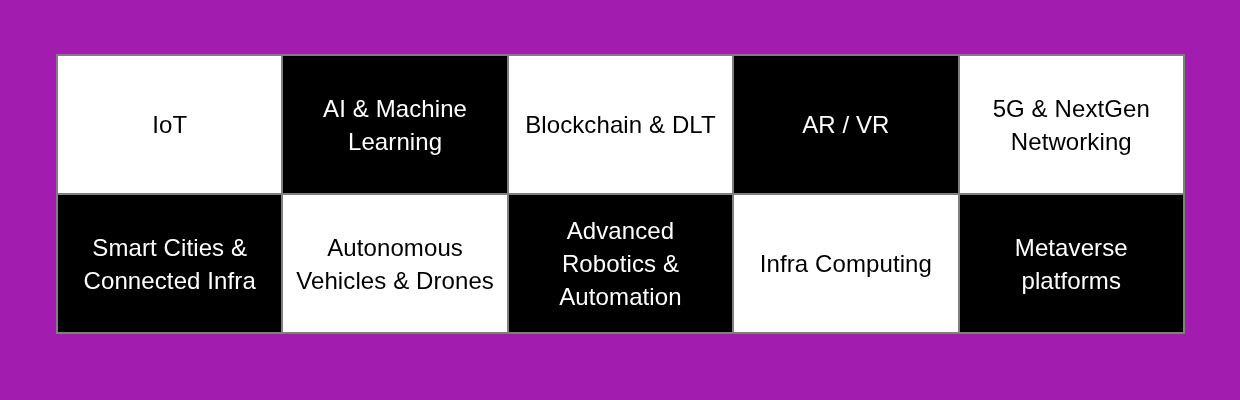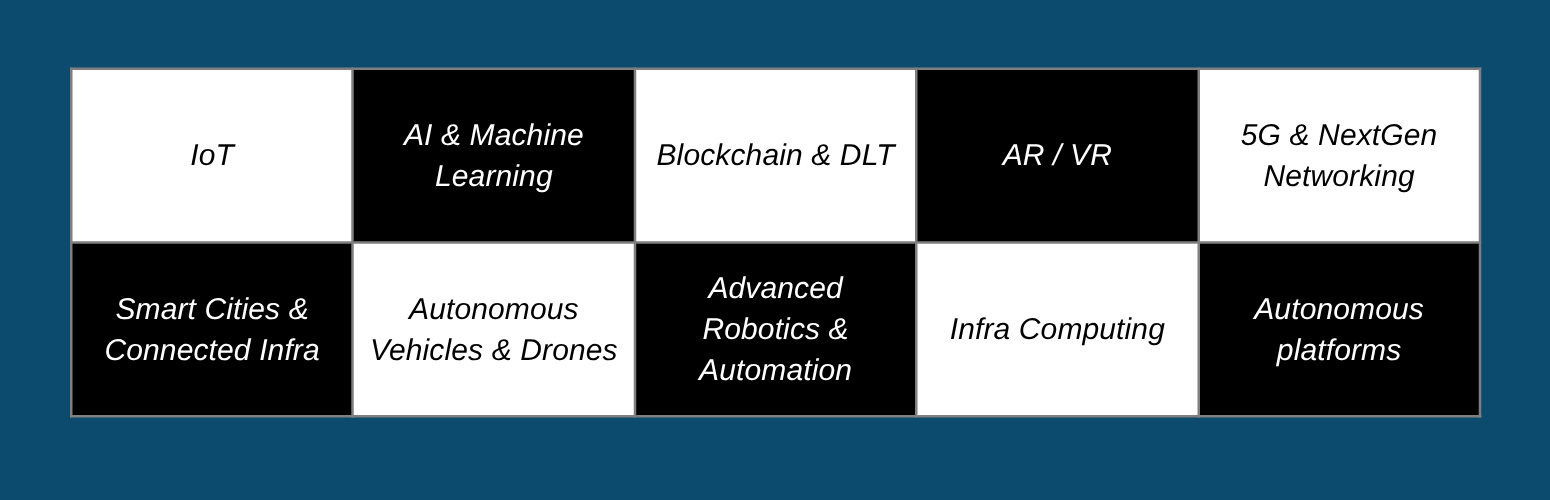--- a/index.html
+++ b/index.html
@@ -12,22 +12,21 @@
   }
   body {
     font-family: "Liberation Sans", sans-serif;
     -webkit-font-smoothing: antialiased;
   }
 
   .canvas {
     position: relative;
     width: 1240px;
     height: 400px;
-    background: #0c4a6e;
-    font-style: italic;
+    background: #a21caf;
   }
 
   
   .matrix {
     position: absolute;
     left: 56px;
     top: 54px;
     width: 1129px;
     height: 278px;
     border-collapse: collapse;
@@ -98,20 +97,20 @@
         <td class="cell-light">
           <span class="cell-label">Autonomous Vehicles &amp; Drones</span>
         </td>
         <td class="cell-dark">
           <span class="cell-label">Advanced Robotics &amp; Automation</span>
         </td>
         <td class="cell-light">
           <span class="cell-label">Infra Computing</span>
         </td>
         <td class="cell-dark">
-          <span class="cell-label">Autonomous platforms</span>
+          <span class="cell-label">Metaverse platforms</span>
         </td>
       </tr>
 
     </tbody>
   </table>
 
 </div>
 
 </body></html>

